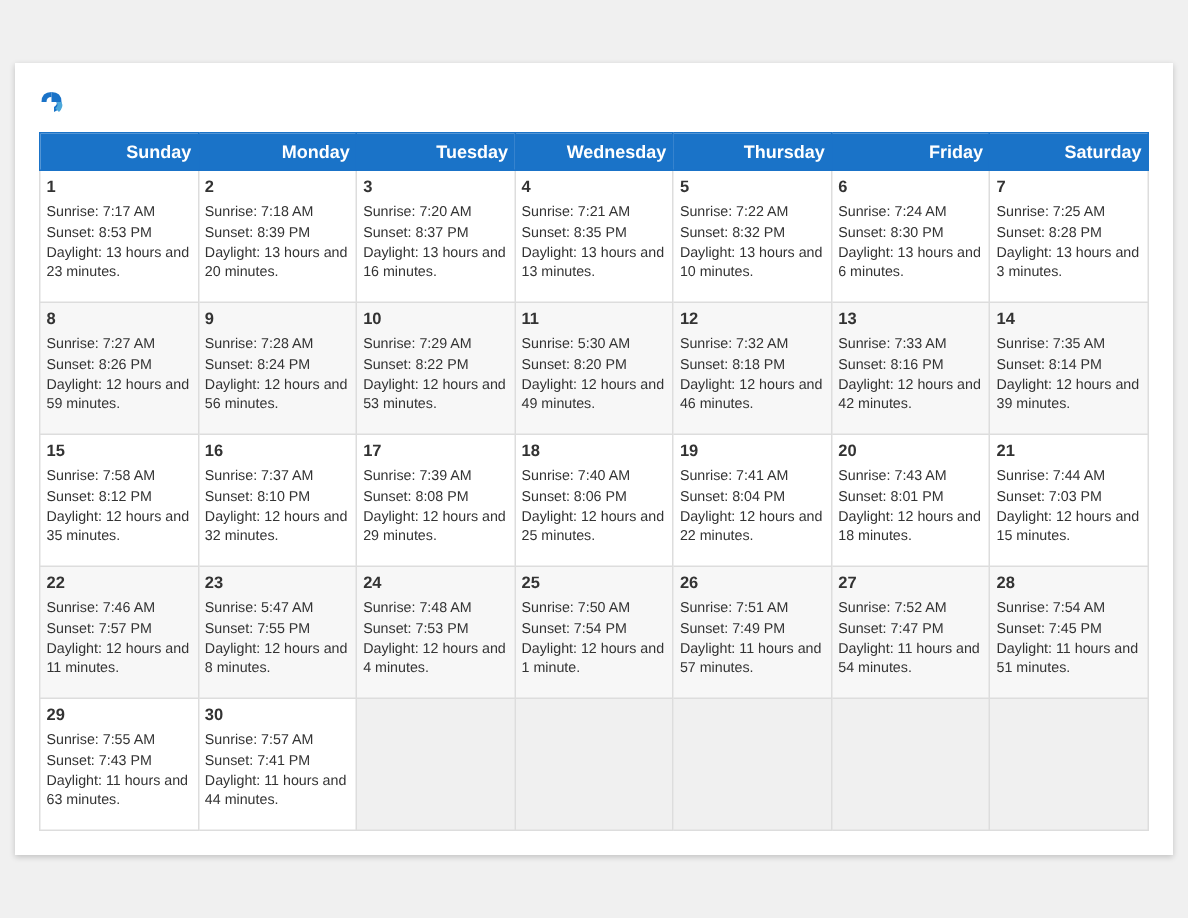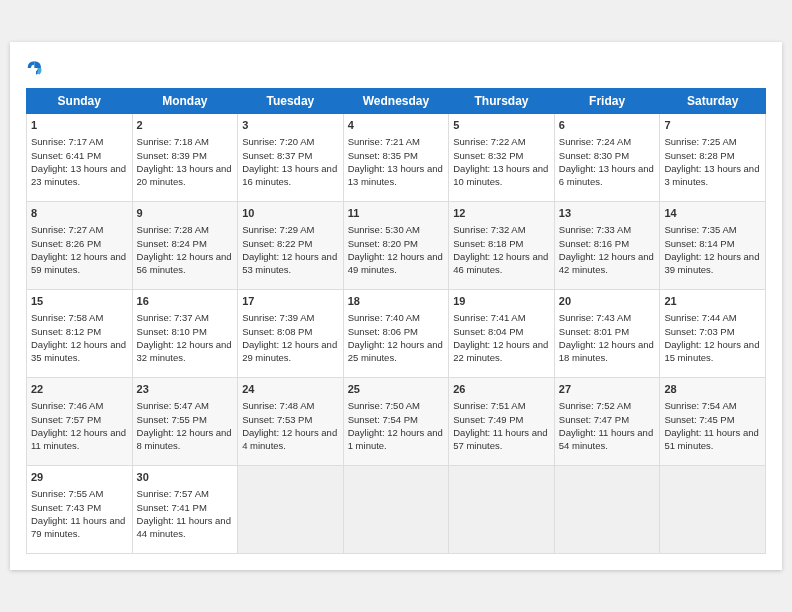--- a/index.html
+++ b/index.html
@@ -41,21 +41,21 @@
       width: 100%;
       border-collapse: collapse;
       table-layout: fixed;
     }
     thead tr th {
       background: #1a73c8;
       color: white;
       font-size: 12px;
       font-weight: bold;
       padding: 5px 4px;
-      text-align: center;
+      text-align: right;
       border: 1px solid #1a73c8;
     }
     tbody tr td {
       vertical-align: top;
       font-size: 9.5px;
       color: #333;
       padding: 4px;
       border: 1px solid #ddd;
       line-height: 1.4;
       background: white;
@@ -101,21 +101,21 @@
           <th>Monday</th>
           <th>Tuesday</th>
           <th>Wednesday</th>
           <th>Thursday</th>
           <th>Friday</th>
           <th>Saturday</th>
         </tr>
     </thead>
     <tbody id="calendar-body">
         <tr>
-          <td><span class="day-num">1</span><span>Sunrise: 7:17 AM</span><br><span>Sunset: 6:41 PM</span><br><span>Daylight: 13 hours and 23 minutes.</span></td>
+          <td><span class="day-num">1</span><span>Sunrise: 7:17 AM</span><br><span>Sunset: 8:53 PM</span><br><span>Daylight: 13 hours and 23 minutes.</span></td>
           <td><span class="day-num">2</span><span>Sunrise: 7:18 AM</span><br><span>Sunset: 8:39 PM</span><br><span>Daylight: 13 hours and 20 minutes.</span></td>
           <td><span class="day-num">3</span><span>Sunrise: 7:20 AM</span><br><span>Sunset: 8:37 PM</span><br><span>Daylight: 13 hours and 16 minutes.</span></td>
           <td><span class="day-num">4</span><span>Sunrise: 7:21 AM</span><br><span>Sunset: 8:35 PM</span><br><span>Daylight: 13 hours and 13 minutes.</span></td>
           <td><span class="day-num">5</span><span>Sunrise: 7:22 AM</span><br><span>Sunset: 8:32 PM</span><br><span>Daylight: 13 hours and 10 minutes.</span></td>
           <td><span class="day-num">6</span><span>Sunrise: 7:24 AM</span><br><span>Sunset: 8:30 PM</span><br><span>Daylight: 13 hours and 6 minutes.</span></td>
           <td><span class="day-num">7</span><span>Sunrise: 7:25 AM</span><br><span>Sunset: 8:28 PM</span><br><span>Daylight: 13 hours and 3 minutes.</span></td>
         </tr>
         <tr>
           <td><span class="day-num">8</span><span>Sunrise: 7:27 AM</span><br><span>Sunset: 8:26 PM</span><br><span>Daylight: 12 hours and 59 minutes.</span></td>
           <td><span class="day-num">9</span><span>Sunrise: 7:28 AM</span><br><span>Sunset: 8:24 PM</span><br><span>Daylight: 12 hours and 56 minutes.</span></td>
@@ -137,21 +137,21 @@
         <tr>
           <td><span class="day-num">22</span><span>Sunrise: 7:46 AM</span><br><span>Sunset: 7:57 PM</span><br><span>Daylight: 12 hours and 11 minutes.</span></td>
           <td><span class="day-num">23</span><span>Sunrise: 5:47 AM</span><br><span>Sunset: 7:55 PM</span><br><span>Daylight: 12 hours and 8 minutes.</span></td>
           <td><span class="day-num">24</span><span>Sunrise: 7:48 AM</span><br><span>Sunset: 7:53 PM</span><br><span>Daylight: 12 hours and 4 minutes.</span></td>
           <td><span class="day-num">25</span><span>Sunrise: 7:50 AM</span><br><span>Sunset: 7:54 PM</span><br><span>Daylight: 12 hours and 1 minute.</span></td>
           <td><span class="day-num">26</span><span>Sunrise: 7:51 AM</span><br><span>Sunset: 7:49 PM</span><br><span>Daylight: 11 hours and 57 minutes.</span></td>
           <td><span class="day-num">27</span><span>Sunrise: 7:52 AM</span><br><span>Sunset: 7:47 PM</span><br><span>Daylight: 11 hours and 54 minutes.</span></td>
           <td><span class="day-num">28</span><span>Sunrise: 7:54 AM</span><br><span>Sunset: 7:45 PM</span><br><span>Daylight: 11 hours and 51 minutes.</span></td>
         </tr>
         <tr>
-          <td><span class="day-num">29</span><span>Sunrise: 7:55 AM</span><br><span>Sunset: 7:43 PM</span><br><span>Daylight: 11 hours and 79 minutes.</span></td>
+          <td><span class="day-num">29</span><span>Sunrise: 7:55 AM</span><br><span>Sunset: 7:43 PM</span><br><span>Daylight: 11 hours and 63 minutes.</span></td>
           <td><span class="day-num">30</span><span>Sunrise: 7:57 AM</span><br><span>Sunset: 7:41 PM</span><br><span>Daylight: 11 hours and 44 minutes.</span></td>
           <td class="empty"></td>
           <td class="empty"></td>
           <td class="empty"></td>
           <td class="empty"></td>
           <td class="empty"></td>
         </tr>
       </tbody>
   </table>
 </div>

